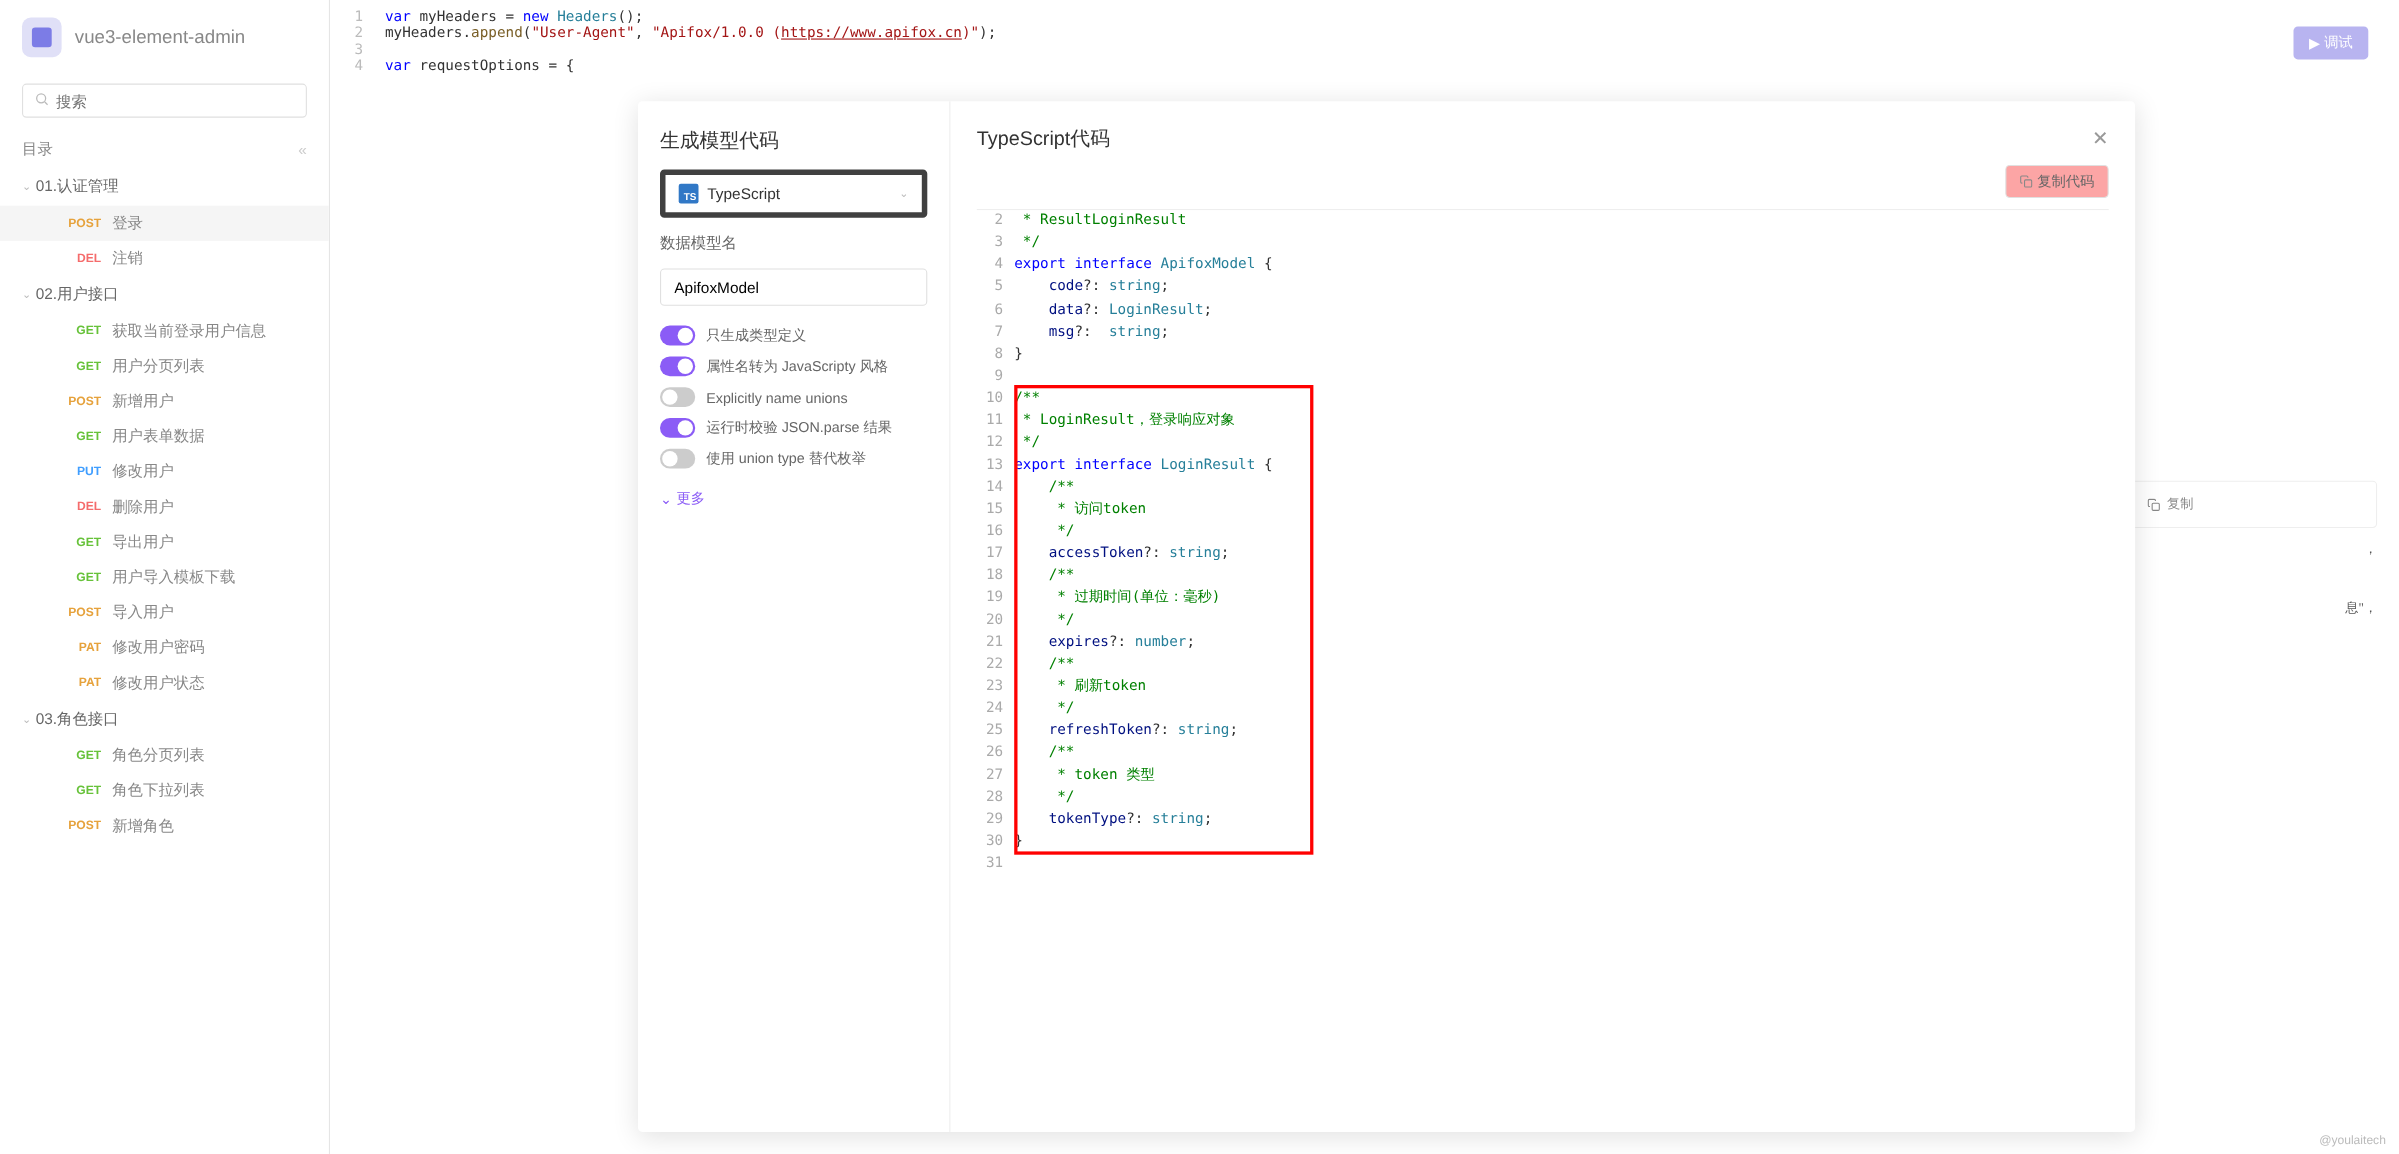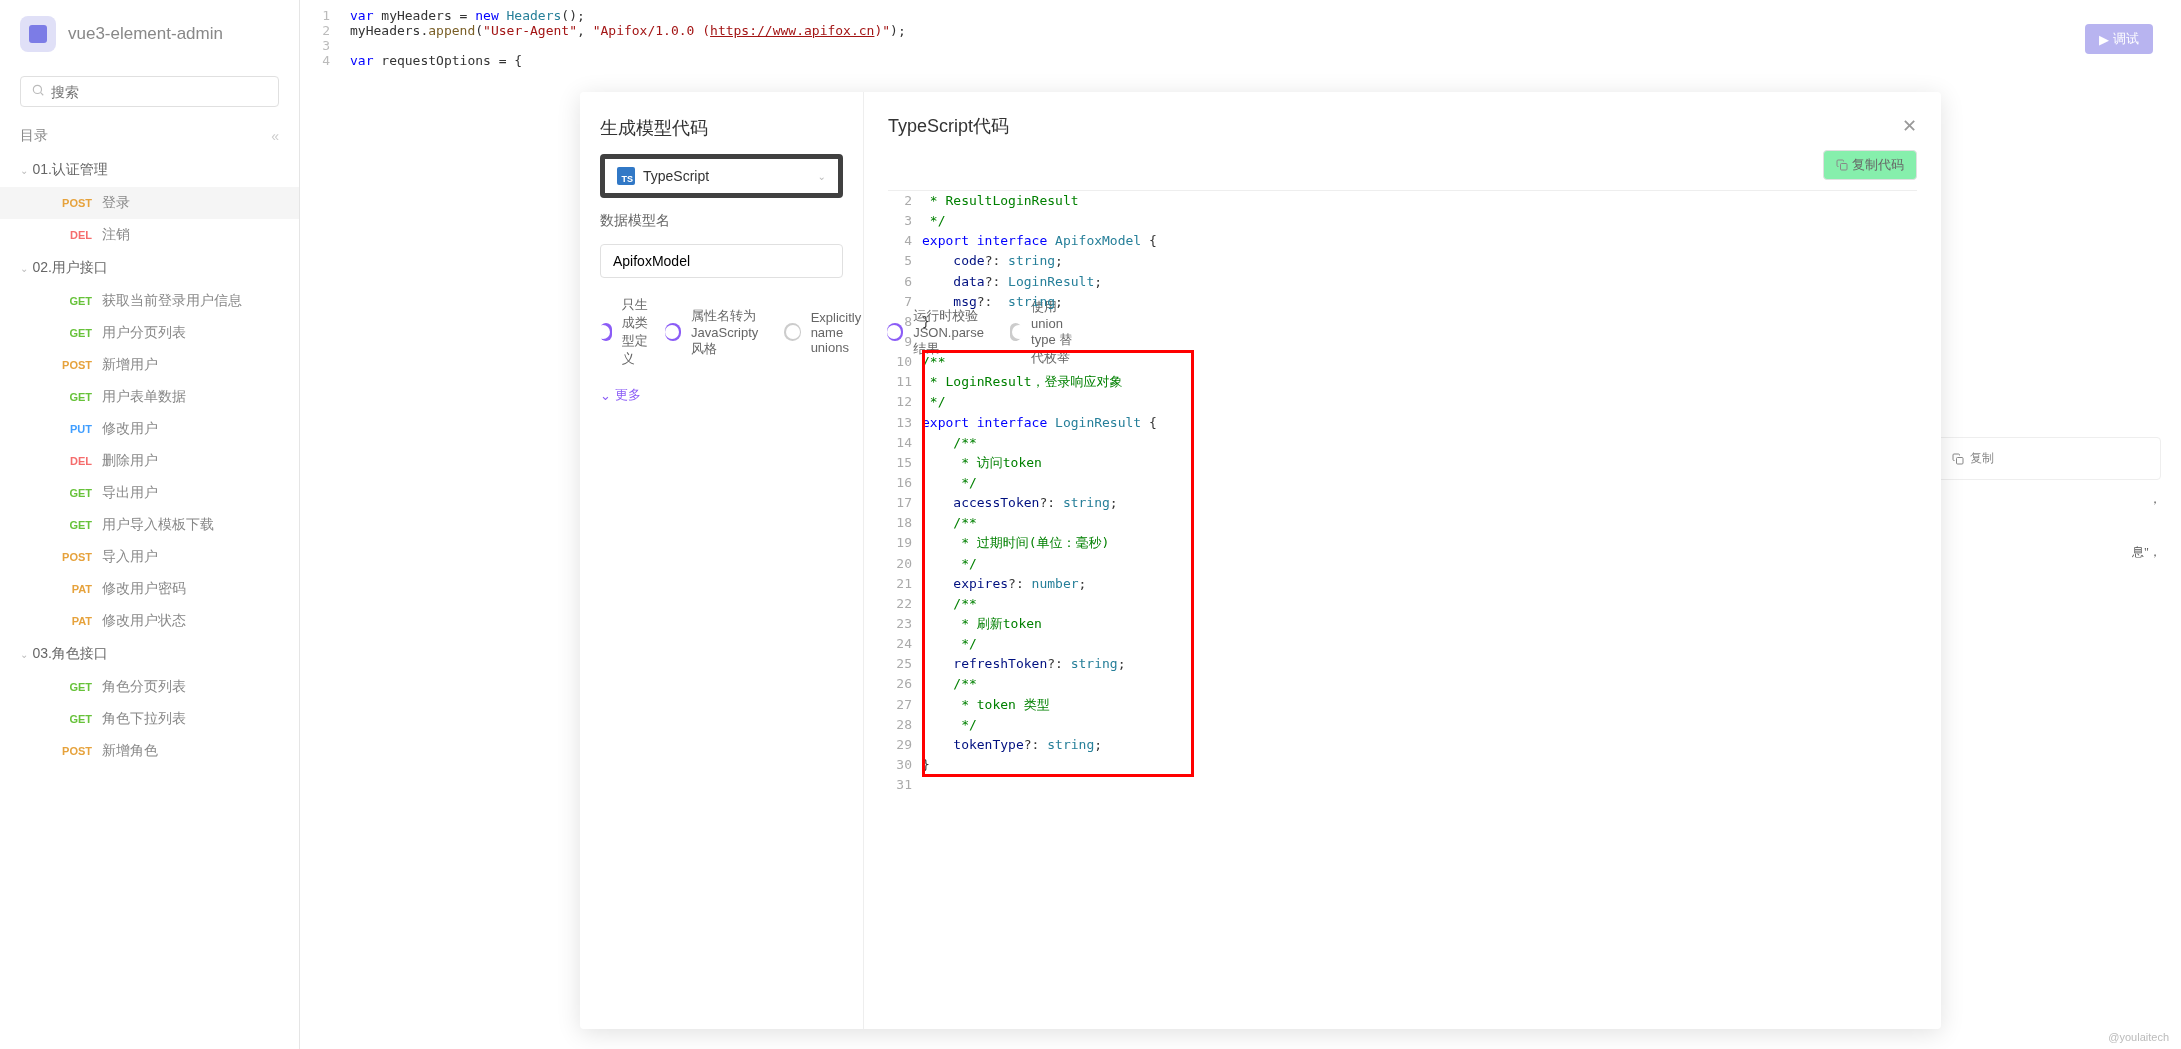--- a/index.html
+++ b/index.html
@@ -52,36 +52,36 @@
     .modal { position: absolute; top: 92px; left: 280px; right: 240px; bottom: 20px; background: #fff; border-radius: 4px; box-shadow: 0 4px 24px rgba(0,0,0,0.12); display: flex; overflow: hidden; }
     .modal-left { width: 284px; border-right: 1px solid #eee; padding: 24px 20px; display: flex; flex-direction: column; gap: 14px; }
     .modal-left h3 { font-size: 18px; font-weight: 500; color: #333; }
     .select-box { border: 5px solid #404040; border-radius: 4px; padding: 8px 12px; display: flex; align-items: center; gap: 8px; justify-content: space-between; cursor: pointer; }
     .select-box .lang { display: flex; align-items: center; gap: 8px; }
     .ts-icon { width: 18px; height: 18px; background: #3178c6; color: #fff; font-size: 9px; font-weight: bold; display: flex; align-items: flex-end; justify-content: flex-end; padding: 1px 2px; border-radius: 2px; }
     .chev-down { color: #bbb; font-size: 10px; }
     .field-label { font-size: 14px; color: #666; }
     .text-input { border: 1px solid #e0e0e0; border-radius: 4px; padding: 8px 12px; width: 100%; font-size: 14px; outline: none; }
     
-    .toggles { display: flex; gap: 10px; margin-top: 4px; }
+    .toggles { display: flex; flex-direction: column; gap: 10px; margin-top: 4px; }
     .toggle-row { display: flex; align-items: center; gap: 10px; font-size: 13px; color: #666; }
     .switch { width: 32px; height: 18px; border-radius: 9px; position: relative; cursor: pointer; }
     .switch.on { background: #8b5cf6; }
     .switch.off { background: #ccc; }
     .switch::after { content: ''; position: absolute; top: 2px; width: 14px; height: 14px; background: #fff; border-radius: 50%; }
     .switch.on::after { right: 2px; }
     .switch.off::after { left: 2px; }
     .more-link { color: #8b5cf6; font-size: 13px; cursor: pointer; display: flex; align-items: center; gap: 4px; margin-top: 4px; }
     
     .modal-right { flex: 1; display: flex; flex-direction: column; }
     .modal-right-header { display: flex; justify-content: space-between; align-items: center; padding: 22px 24px 12px; }
     .modal-right-header h3 { font-size: 18px; font-weight: 500; }
     .close-x { font-size: 18px; color: #999; cursor: pointer; }
     .copy-bar { padding: 0 24px 10px; display: flex; justify-content: flex-end; }
-    .copy-btn { border: 1px solid #e0e0e0; background: #86efac; padding: 5px 12px; border-radius: 4px; font-size: 13px; color: #666; cursor: pointer; display: flex; align-items: center; gap: 4px; }
+    .copy-btn { border: 1px solid #e0e0e0; background: #fca5a5; padding: 5px 12px; border-radius: 4px; font-size: 13px; color: #666; cursor: pointer; display: flex; align-items: center; gap: 4px; }
     
     .modal-code { flex: 1; overflow: auto; padding: 0 24px 20px; }
     .modal-code-inner { border-top: 1px solid #eee; }
     .mline { display: flex; position: relative; }
     .mline .ln { width: 34px; text-align: right; padding-right: 10px; color: #aaa; font-family: Consolas, Monaco, monospace; font-size: 13px; line-height: 1.55; }
     .mline .ct { font-family: Consolas, Monaco, monospace; font-size: 13px; line-height: 1.55; white-space: pre; flex: 1; }
     .cmt { color: #008000; }
     .kw2 { color: #0000ff; }
     .typ { color: #267f99; }
     .prop { color: #001080; }

